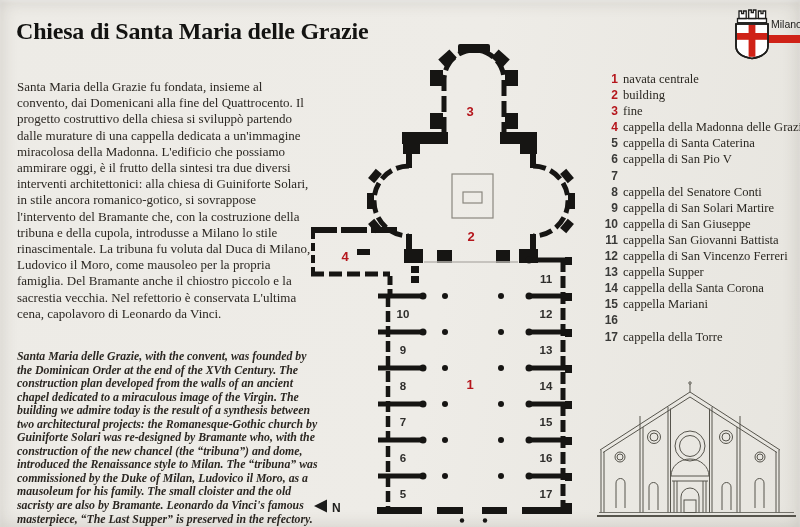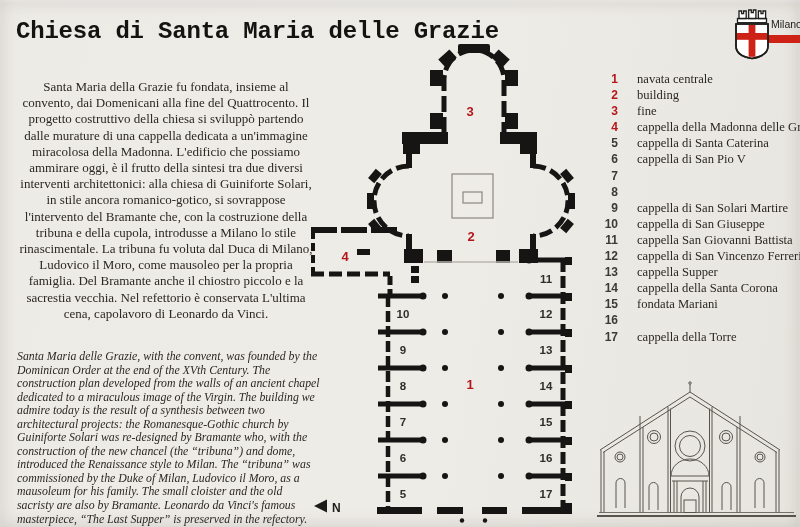--- a/index.html
+++ b/index.html
@@ -4,39 +4,39 @@
 <style>
   html,body{margin:0;padding:0;background:#d8d6d1;}
   .frame{
     position:relative;width:800px;height:527px;overflow:hidden;
     background:linear-gradient(100deg,#edebe6 0%,#eeece7 55%,#e7e5df 100%);
     box-shadow:inset 0 0 18px rgba(60,55,45,.18), inset 0 2px 3px rgba(255,255,255,.5);
     font-family:"Liberation Serif", serif;color:#26231f;
   }
   .title{
     position:absolute;left:16px;top:18px;width:520px;
-    font-family:Liberation Mono, monospace;font-weight:bold;
+    font-family:Liberation Serif, serif;font-weight:bold;
     font-size:24px;letter-spacing:-.2px;color:#131311;
   }
   .para-it{
     position:absolute;left:17px;top:79px;width:298px;
-    font-size:13px;line-height:16.2px;color:#2b2722;text-align:center;
+    font-size:13px;line-height:16.2px;color:#2b2722;
   }
   .para-en{
     position:absolute;left:17px;top:350px;width:304px;
-    font-size:11.8px;line-height:13.55px;font-style:italic;color:#2b2722;
+    font-size:11.8px;line-height:13.55px;font-style:italic;color:#2b2722;font-weight:bold;
   }
   .legend{position:absolute;left:601px;top:72px;width:198px;}
   .legend-row{display:flex;align-items:baseline;height:16.1px;}
   .legend-num{
     width:17px;text-align:right;flex:0 0 17px;
     font-family:"Liberation Sans", sans-serif;font-weight:bold;font-size:12px;color:#3a3a38;
   }
   .legend-num.red{color:var(--red);}
-  .legend-label{margin-left:19px;font-size:12.6px;white-space:nowrap;color:#2b2822;}
+  .legend-label{margin-left:5px;font-size:12.6px;white-space:nowrap;color:#2b2822;}
   svg{position:absolute;}
   .room-num{
     font-family:"Liberation Sans", sans-serif;font-weight:bold;font-size:11.5px;
     fill:#2f2e2c;text-anchor:middle;
   }
   .room-num.red{fill:var(--red);font-size:13px;}
   .north-n{font-family:"Liberation Sans", sans-serif;font-weight:bold;font-size:12px;fill:#1d1d1b;}
   .milano-t{font-family:"Liberation Sans", sans-serif;font-size:10.5px;fill:#1d1d1b;}
 </style>
 </head>
@@ -73,20 +73,21 @@
       </div>
       <div class="legend-row">
         <span class="legend-num">6</span>
         <span class="legend-label">cappella di San Pio V</span>
       </div>
       <div class="legend-row">
         <span class="legend-num">7</span>
       </div>
       <div class="legend-row">
         <span class="legend-num">8</span>
+        <span class="legend-label">cappella del Senatore Conti</span>
       </div>
       <div class="legend-row">
         <span class="legend-num">9</span>
         <span class="legend-label">cappella di San Solari Martire</span>
       </div>
       <div class="legend-row">
         <span class="legend-num">10</span>
         <span class="legend-label">cappella di San Giuseppe</span>
       </div>
       <div class="legend-row">
@@ -100,21 +101,21 @@
       <div class="legend-row">
         <span class="legend-num">13</span>
         <span class="legend-label">cappella Supper</span>
       </div>
       <div class="legend-row">
         <span class="legend-num">14</span>
         <span class="legend-label">cappella della Santa Corona</span>
       </div>
       <div class="legend-row">
         <span class="legend-num">15</span>
-        <span class="legend-label">fondata Mariani</span>
+        <span class="legend-label">cappella Mariani</span>
       </div>
       <div class="legend-row">
         <span class="legend-num">16</span>
       </div>
       <div class="legend-row">
         <span class="legend-num">17</span>
         <span class="legend-label">cappella della Torre</span>
       </div>
     </div>
 

